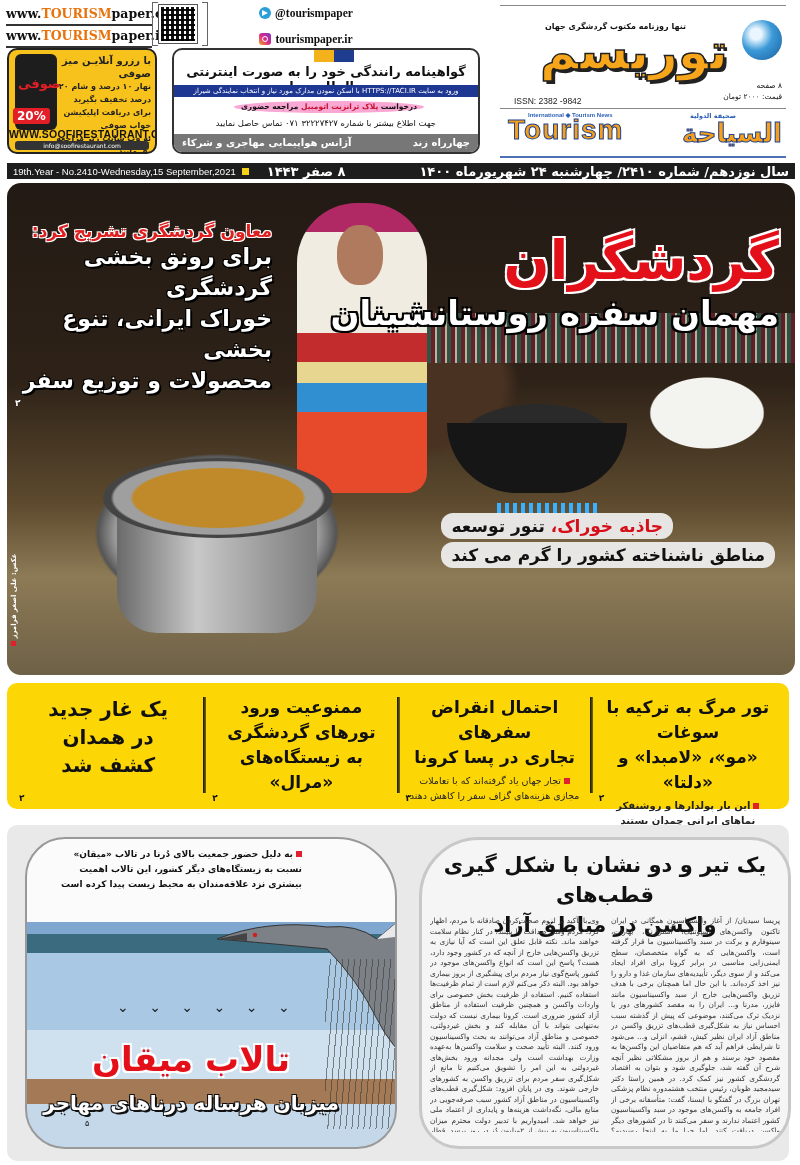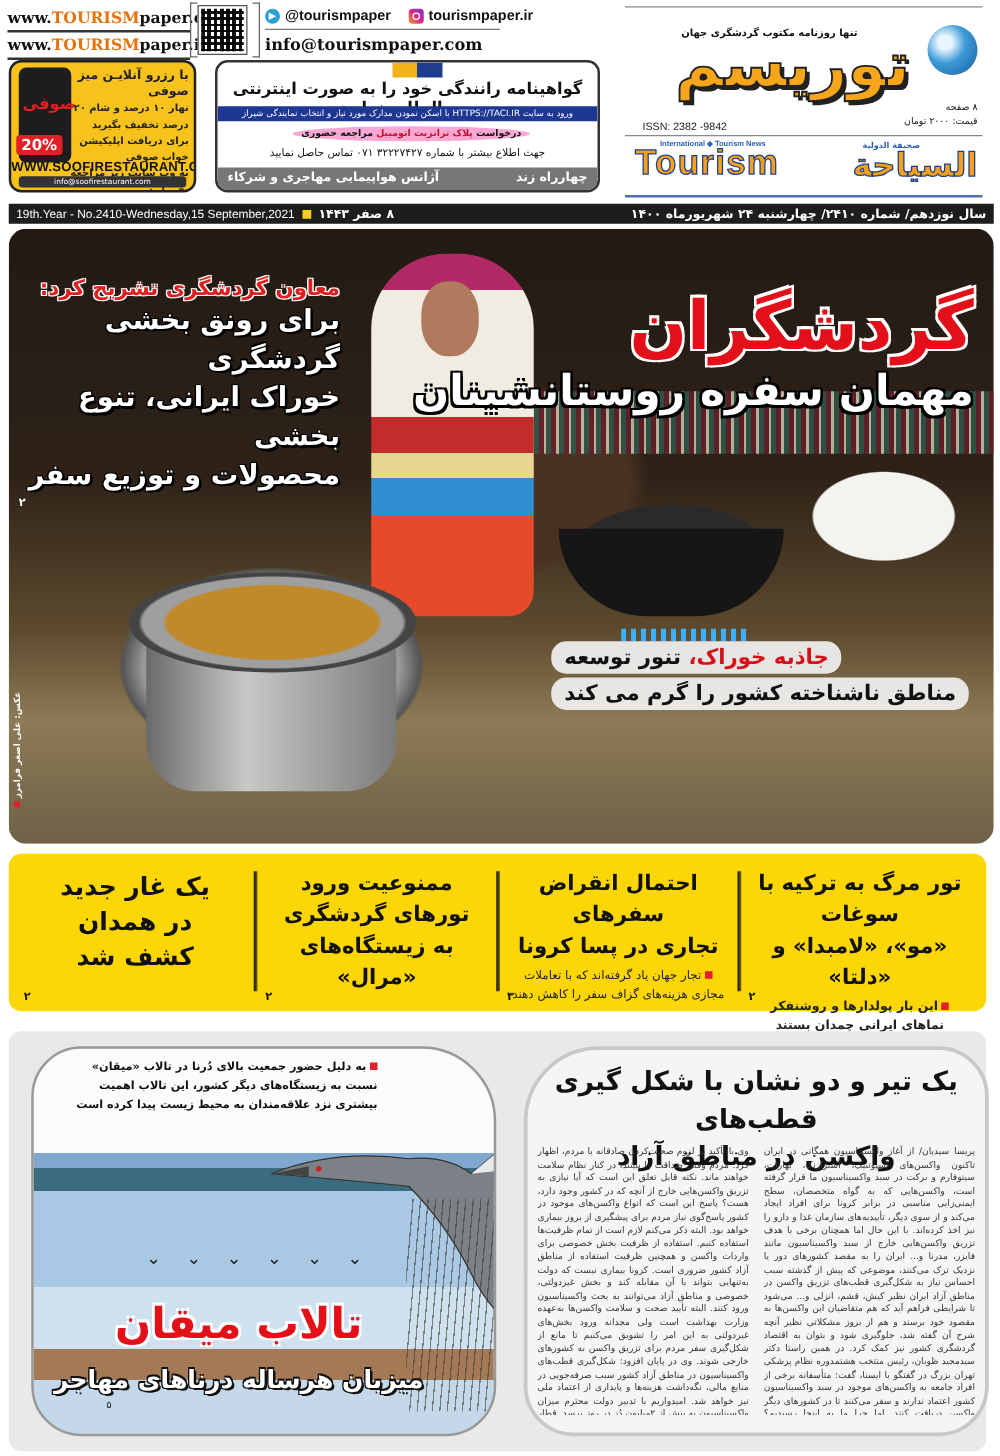--- a/index.html
+++ b/index.html
@@ -11,21 +11,21 @@
   .web-links { position: absolute; left: 6px; top: 4px; width: 146px; }
   .web-link { font-family: "DejaVu Serif", serif; font-weight: bold; font-size: 12.5px; color: #111; border-bottom: 2px solid #333; padding: 2px 0 3px; white-space: nowrap; }
   .web-link .hl { color: #e8730c; }
   .qr { position: absolute; left: 158px; top: 4px; width: 40px; height: 40px; border: 1px solid #555; padding: 2px; background:#fff; }
   .qr-inner { width: 100%; height: 100%; background:
       repeating-linear-gradient(90deg, #111 0 3px, #fff 3px 5px),
       repeating-linear-gradient(0deg, #111 0 2px, transparent 2px 5px);
       background-blend-mode: multiply; }
   .qr-bracket { position: absolute; top: 2px; width: 6px; height: 44px; border: 1px solid #666; }
   .social { position: absolute; left: 212px; top: 4px; width: 188px; }
-  .social-row { display: flex; align-items: center; gap: 14px; font-family: Liberation Sans, sans-serif; font-size: 11.5px; font-weight: bold; border-bottom: 1px solid #777; padding: 3px 0 4px; }
+  .social-row { display: flex; align-items: center; gap: 14px; font-family: Liberation Serif, serif; font-size: 11.5px; font-weight: bold; border-bottom: 1px solid #777; padding: 3px 0 4px; flex-direction: column; }
   .social-item { display: flex; align-items: center; gap: 4px; }
   .tg-icon { width: 12px; height: 12px; border-radius: 50%; background: #2a9fd8; position: relative; }
   .tg-icon::after { content: ""; position: absolute; left: 3px; top: 3px; border-left: 6px solid #fff; border-top: 3px solid transparent; border-bottom: 3px solid transparent; }
   .ig-icon { width: 12px; height: 12px; border-radius: 3px; background: linear-gradient(45deg,#f7a21a,#d8278c,#7b36c8); position: relative; }
   .ig-icon::after { content: ""; position: absolute; left: 3px; top: 3px; width: 4px; height: 4px; border: 1px solid #fff; border-radius: 50%; }
   .email { font-family: "DejaVu Serif", serif; font-size: 13px; font-weight: bold; padding-top: 5px; }
 
   .ad-soofi { position: absolute; left: 7px; top: 48px; width: 150px; height: 106px; border: 2px solid #222; border-radius: 10px; background: #f7c21b; overflow: hidden; }
   .soofi-phone { position: absolute; left: 6px; top: 4px; width: 42px; height: 76px; border-radius: 6px; background: #1d1d1d; }
   .soofi-phone .brand { position: absolute; top: 22px; left: 3px; color: #e21e26; font-size: 13px; font-weight: bold; }
@@ -54,21 +54,21 @@
   .logo-bottom-line { position: absolute; left: 0; right: 10px; top: 108px; border-top: 1px solid #888; }
   .logo-en { position: absolute; left: 8px; top: 114px; font-family: "Liberation Sans", sans-serif; font-weight: bold; font-size: 28px; color: #f6a01a; -webkit-text-stroke: 1px #1d3f8f; letter-spacing: 1px; }
   .logo-en-sub { position: absolute; left: 28px; top: 111px; font-family: "Liberation Sans", sans-serif; font-size: 6px; color: #2b5fb7; font-weight: bold; }
   .logo-ar { position: absolute; right: 14px; top: 118px; direction: rtl; font-size: 26px; font-weight: bold; color: #f6a01a; -webkit-text-stroke: 1px #1d3f8f; }
   .logo-ar-sub { position: absolute; right: 60px; top: 112px; direction: rtl; font-size: 6.5px; color: #2b5fb7; font-weight: bold; }
   .logo-under { position: absolute; left: 0; right: 10px; top: 156px; border-top: 2px solid #4d6fb3; }
 
   .dateline { position: absolute; left: 7px; top: 163px; width: 788px; height: 16px; background: #1d1d1d; color: #fff; display: flex; justify-content: space-between; align-items: center; padding: 0 6px; font-size: 9.5px; font-family: "Liberation Sans", sans-serif; }
   .dateline .left { display: flex; align-items: center; gap: 6px; }
   .dateline .sq { width: 7px; height: 7px; background: #f7d117; display: inline-block; }
-  .dateline .fa { direction: rtl; font-family: "DejaVu Sans", sans-serif; font-size: 10px; font-weight: bold; }
+  .dateline .fa { direction: rtl; font-family: "DejaVu Sans", sans-serif; font-size: 13px; font-weight: bold; margin-left: 12px; }
 
   
   .hero { position: absolute; left: 7px; top: 183px; width: 788px; height: 492px; border-radius: 14px; overflow: hidden;
     background:
       radial-gradient(ellipse 120px 80px at 210px 370px, #b07a1f 0 55%, transparent 57%),
       radial-gradient(ellipse 170px 110px at 210px 350px, #9a9a9a 0 60%, #555 70%, transparent 72%),
       radial-gradient(ellipse 110px 55px at 530px 260px, #2a2a2a 0 70%, transparent 72%),
       radial-gradient(ellipse 80px 50px at 700px 230px, #f3f3f0 0 70%, transparent 72%),
       radial-gradient(ellipse 160px 110px at 400px 200px, #4a3222 0 60%, transparent 70%),
       linear-gradient(180deg, #221a14 0%, #2e2218 40%, #5d4a2e 65%, #8d7a56 80%, #6e6147 100%);

